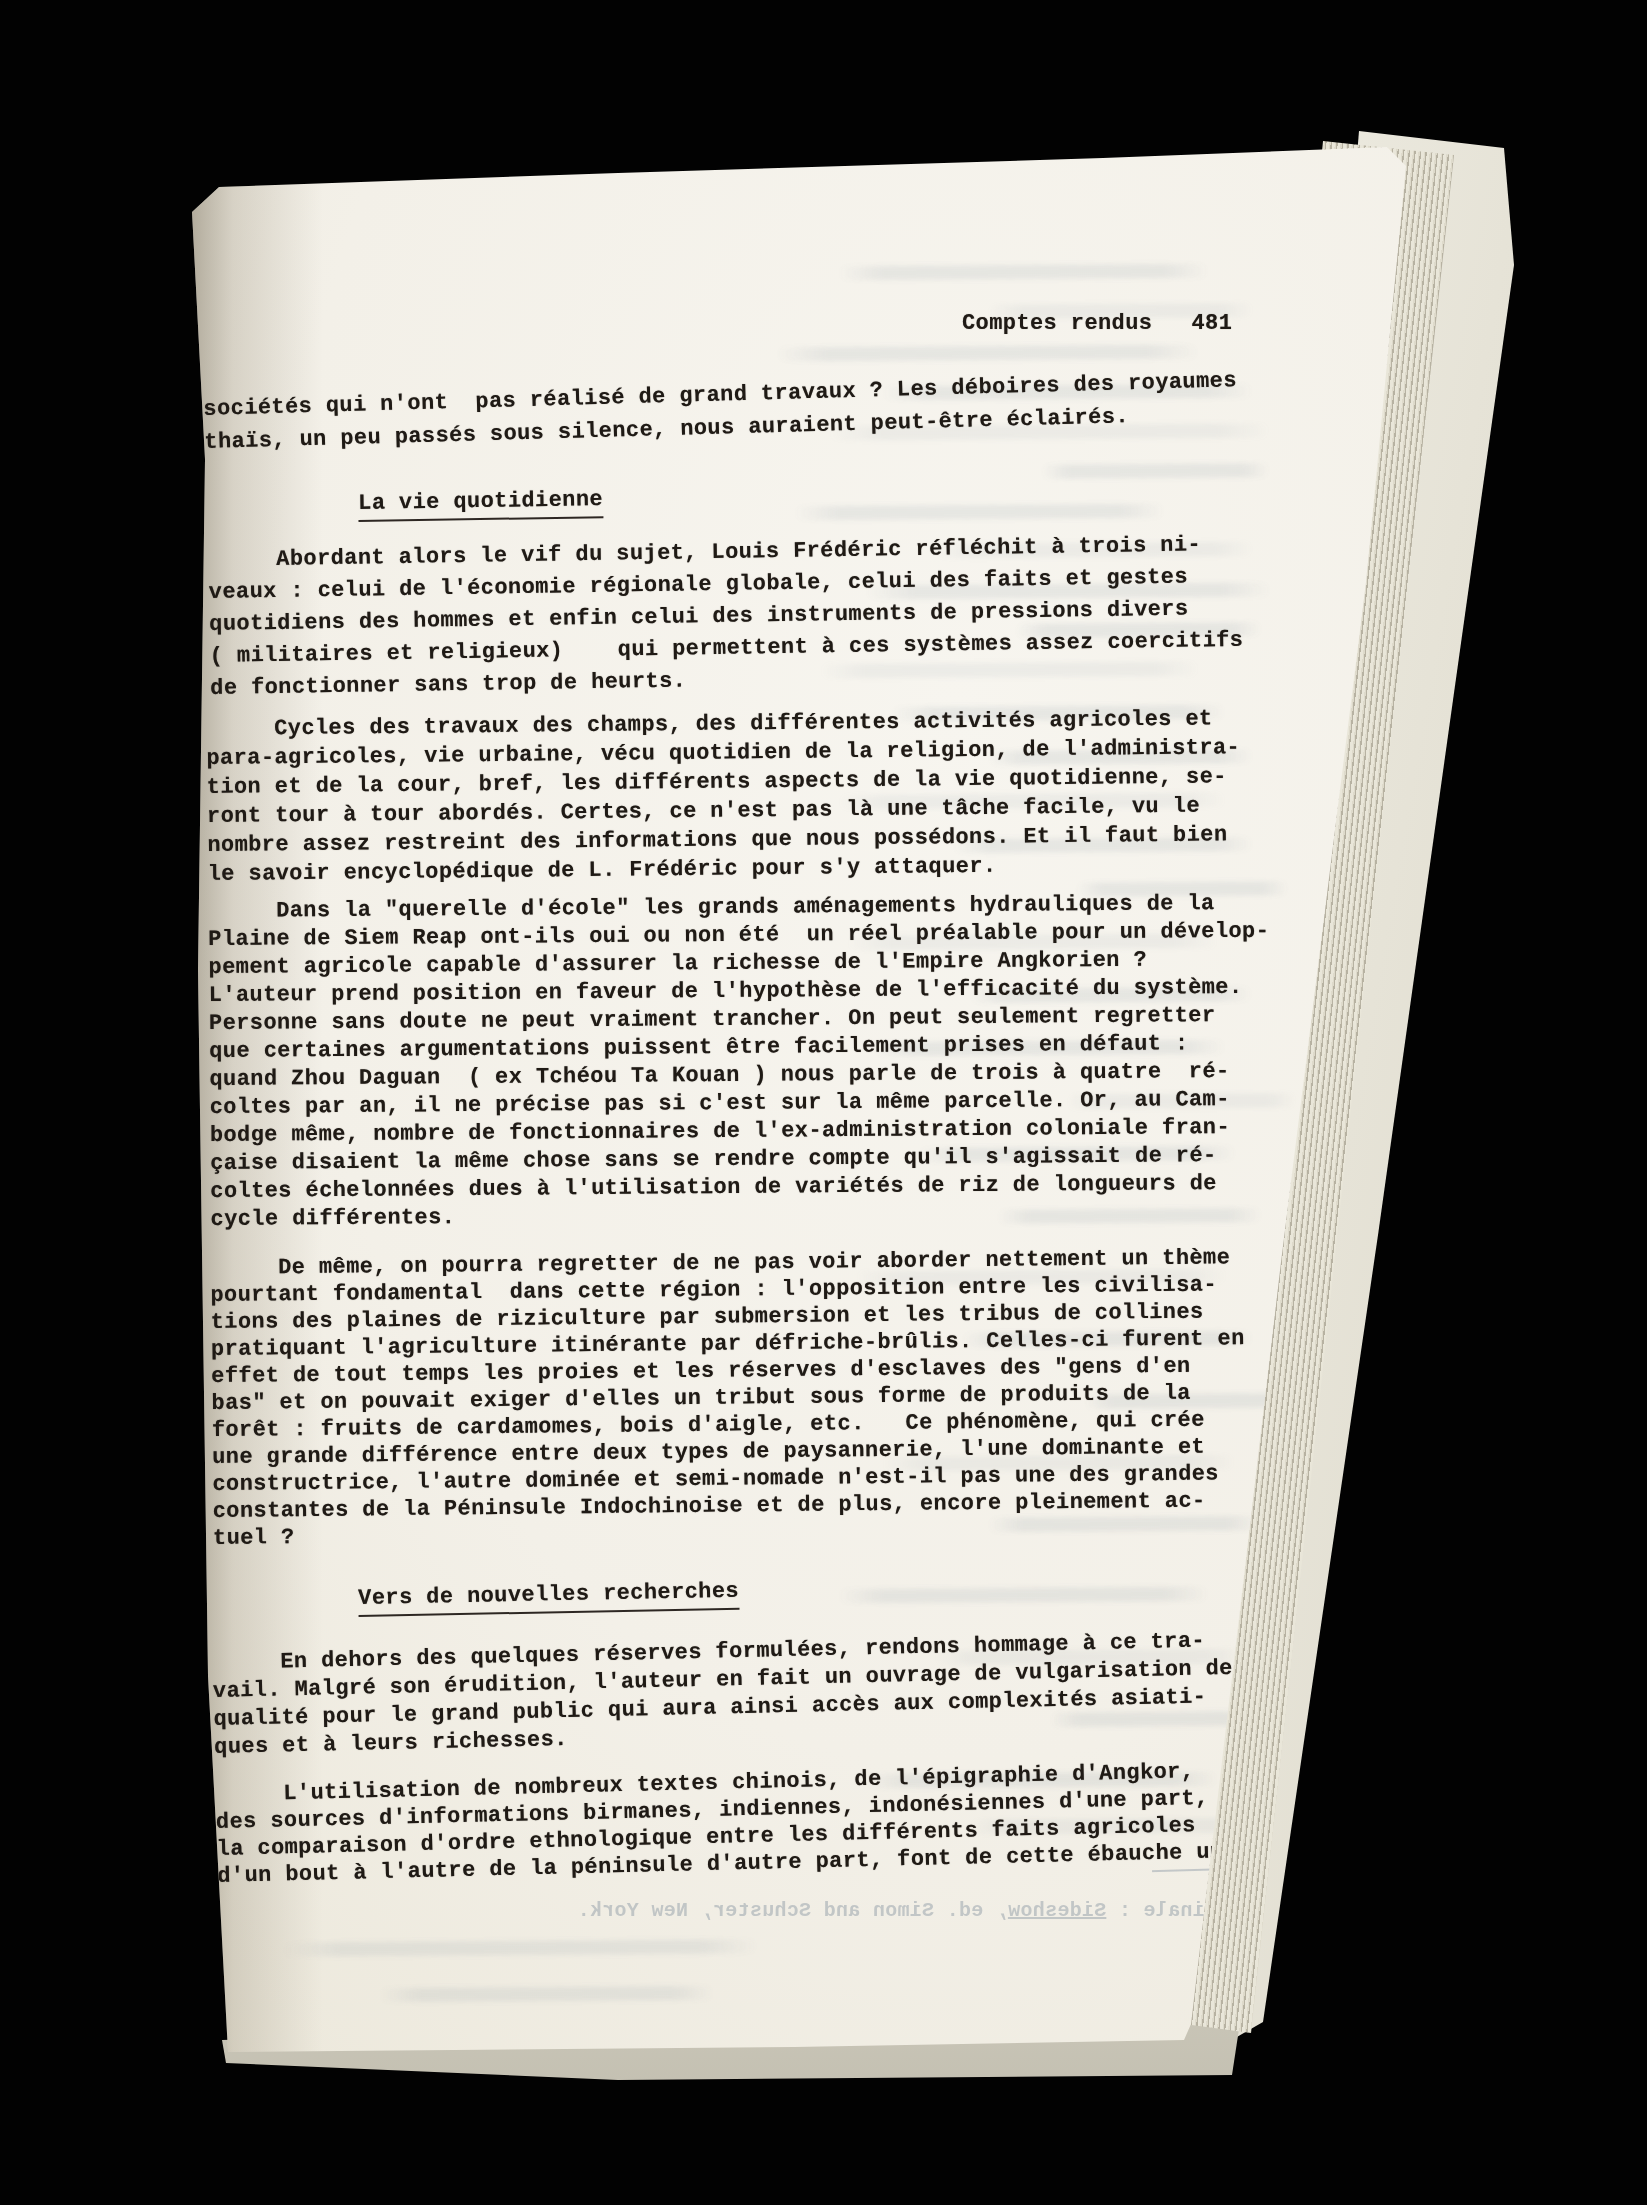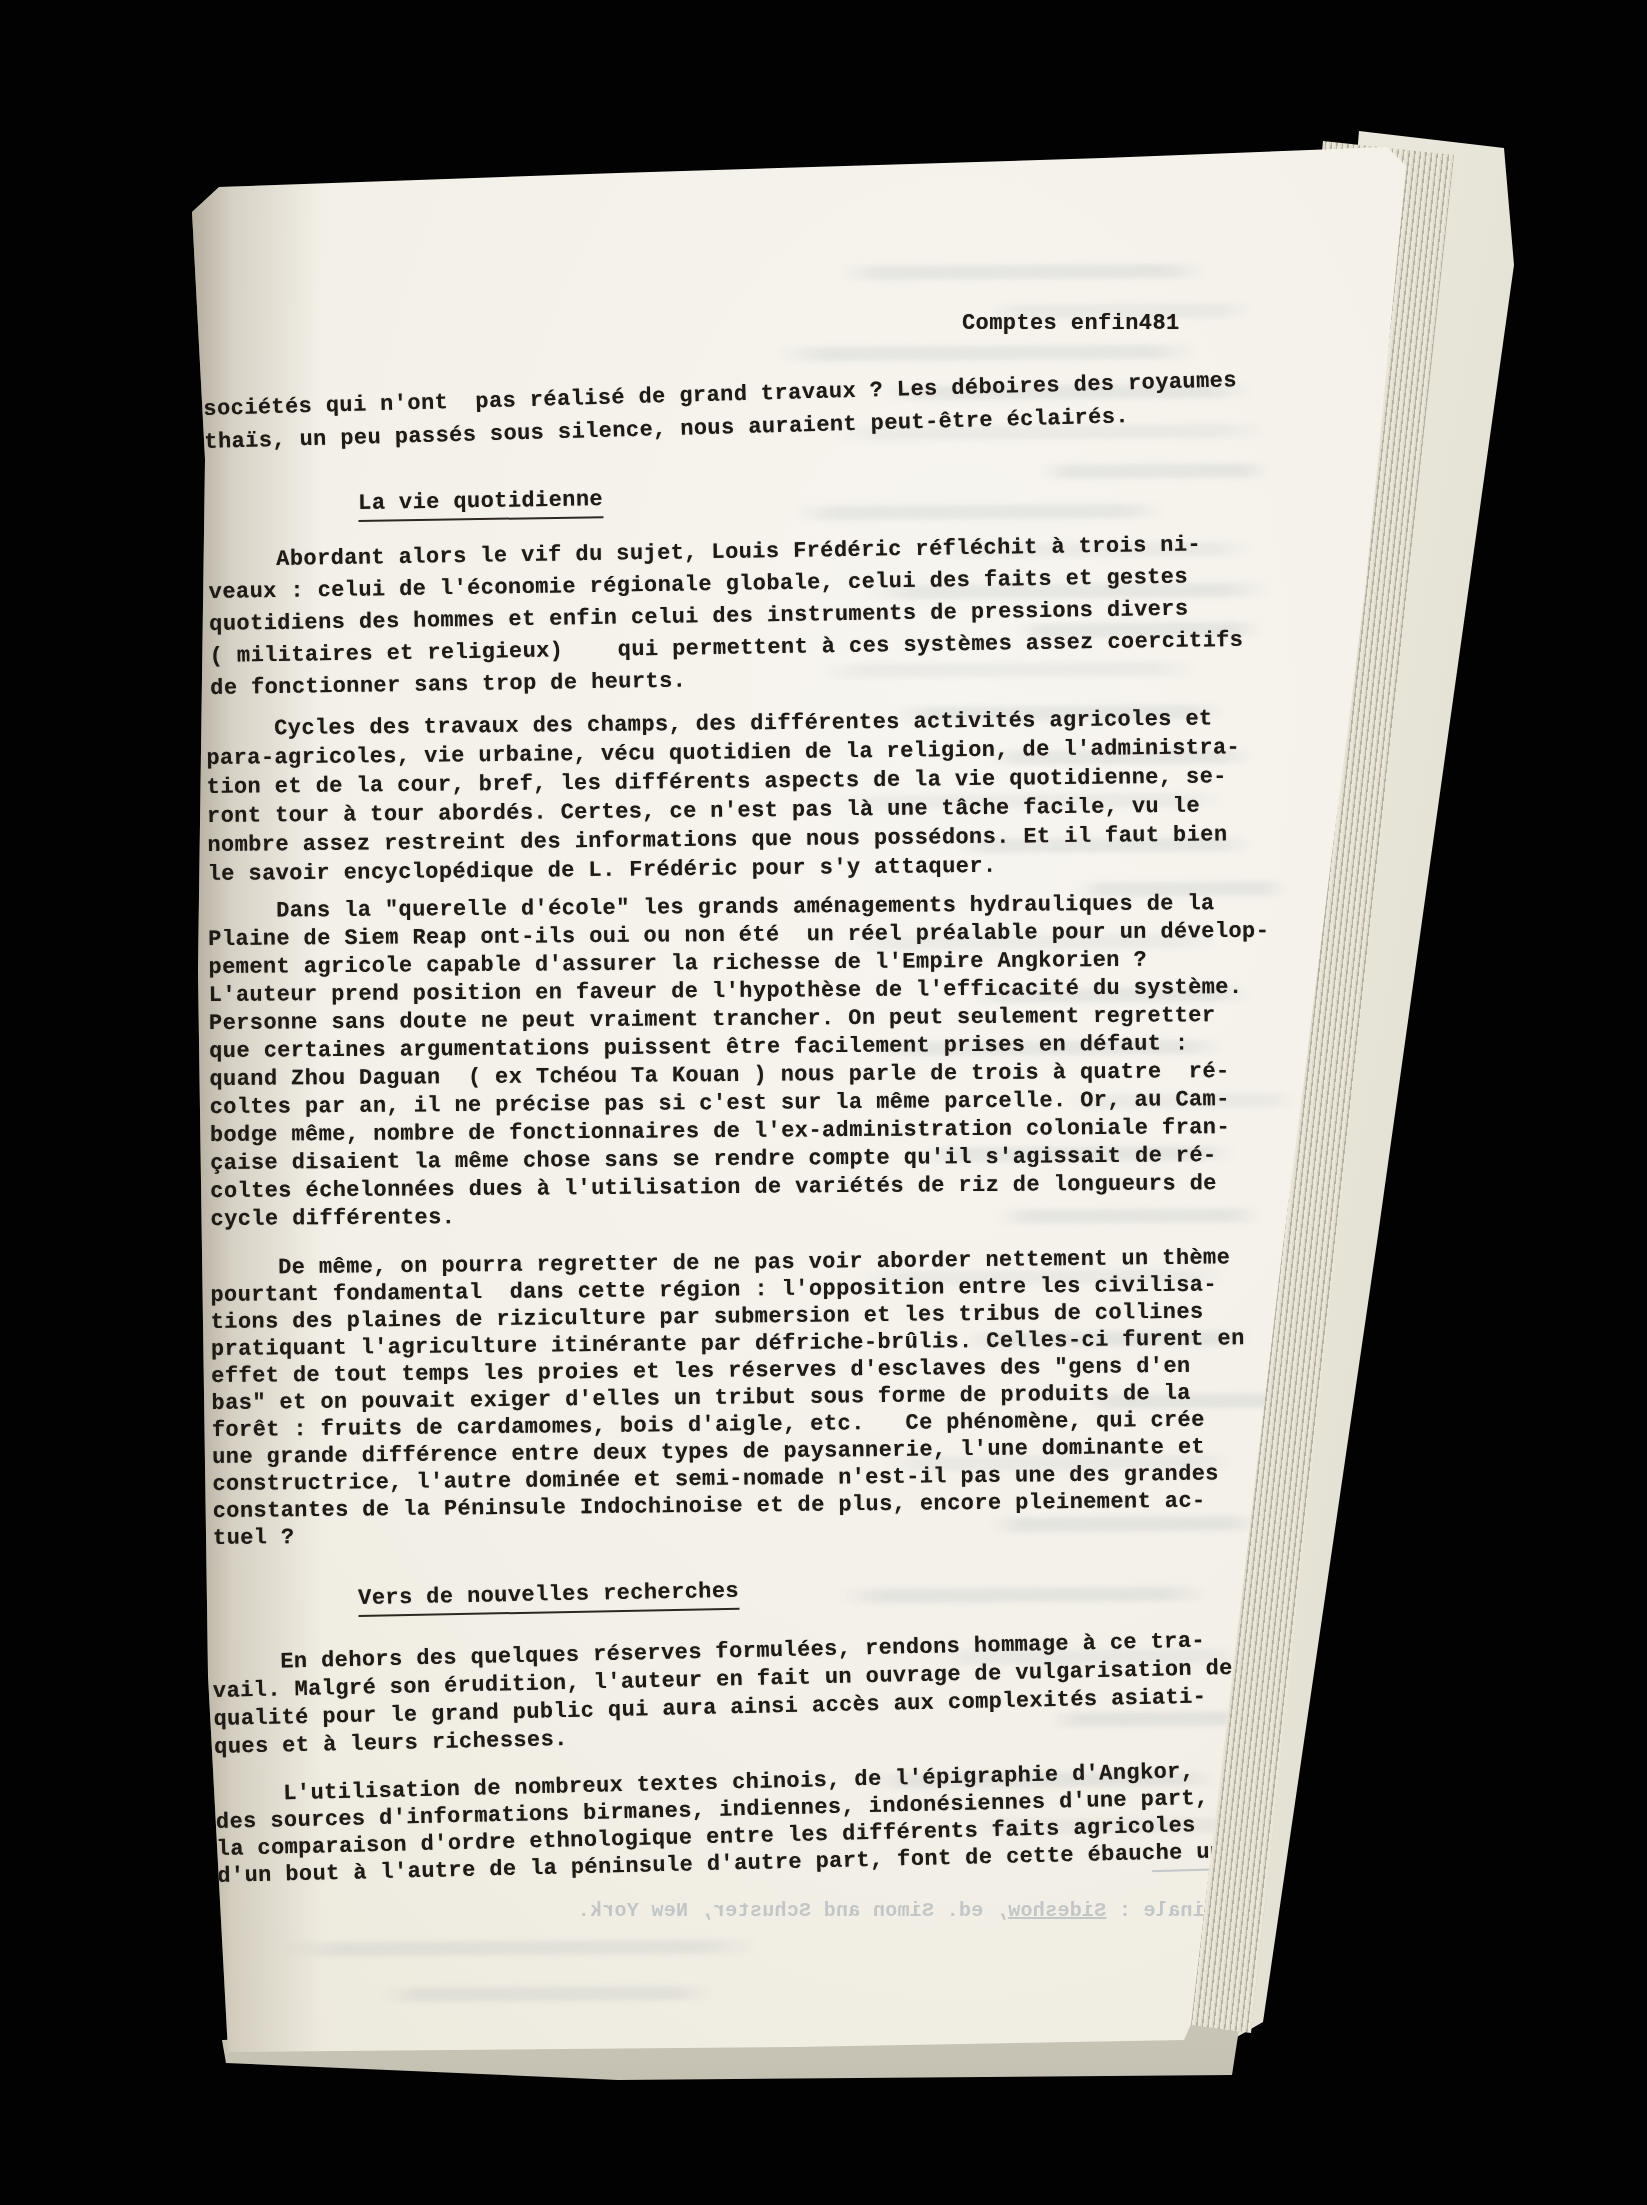--- a/index.html
+++ b/index.html
@@ -42,21 +42,21 @@
     background:rgba(122,138,152,.38);transform:rotate(-1.6deg);filter:blur(0.4px);}
 
   
   .ink{position:absolute;z-index:5;color:#1f1a15;font-size:22px;font-weight:700;
        letter-spacing:0.4px;white-space:pre;text-shadow:0 0 0.9px rgba(31,26,21,.5);
        transform-origin:left top;}
   .para{line-height:28px;}
   .lh37{line-height:33px;} .lh36{line-height:32px;} .lh33{line-height:29px;}
   .lh32{line-height:28px;} .lh31{line-height:27px;}
   .running-head{left:962px;top:311px;}
-  .running-head .pgnum{}
+  .running-head .pgnum{margin-left:39px;}
   .heading{border-bottom:2.6px solid rgba(28,22,17,.92);padding-bottom:4.4px;}
   #para-intro{left:203px;top:393px;transform:rotate(-1.6deg);}
   #heading-daily{left:358px;top:491px;transform:rotate(-.9deg);}
   #para-levels{left:208px;top:545px;transform:rotate(-.9deg);}
   #para-cycles{left:206px;top:715px;transform:rotate(-.6deg);}
   #para-querelle{left:208px;top:898px;transform:rotate(-.45deg);}
   #para-opposition{left:210px;top:1255px;transform:rotate(-.6deg);}
   #heading-research{left:358px;top:1586px;transform:rotate(-1.1deg);}
   #para-homage{left:212px;top:1650px;transform:rotate(-1.3deg);}
   #para-sources{left:215px;top:1782px;transform:rotate(-1.4deg);}
@@ -105,21 +105,21 @@
         <div class="ghost-stripe" style="left: 1050px; top: 1712px; width: 238px;"></div>
         <div class="ghost-stripe" style="left: 865px; top: 1773px; width: 353px;"></div>
         <div class="ghost-stripe" style="left: 970px; top: 1819px; width: 282px; opacity: 0.5;"></div>
         <div class="ghost-stripe" style="left: 282px; top: 1941px; width: 476px;"></div>
         <div class="ghost-stripe" style="left: 379px; top: 1987px; width: 335px;"></div>
       </div>
 
     <div class="ghost-rule"></div>
     <div class="ghost-footnote"><span>* Édition originale : </span><span class="gf-title">Sideshow</span><span>, ed. Simon and Schuster, New York.</span></div>
 
-    <div class="ink running-head"><span>Comptes enfin</span><span class="pgnum">481</span></div>
+    <div class="ink running-head"><span>Comptes rendus</span><span class="pgnum">481</span></div>
 
     <div class="ink para lh37" id="para-intro">sociétés qui n'ont  pas réalisé de grand travaux ? Les déboires des royaumes
 thaïs, un peu passés sous silence, nous auraient peut-être éclairés.</div>
 
     <div class="ink heading" id="heading-daily">La vie quotidienne</div>
 
     <div class="ink para lh36" id="para-levels">     Abordant alors le vif du sujet, Louis Frédéric réfléchit à trois ni-
 veaux : celui de l'économie régionale globale, celui des faits et gestes
 quotidiens des hommes et enfin celui des instruments de pressions divers
 ( militaires et religieux)    qui permettent à ces systèmes assez coercitifs

